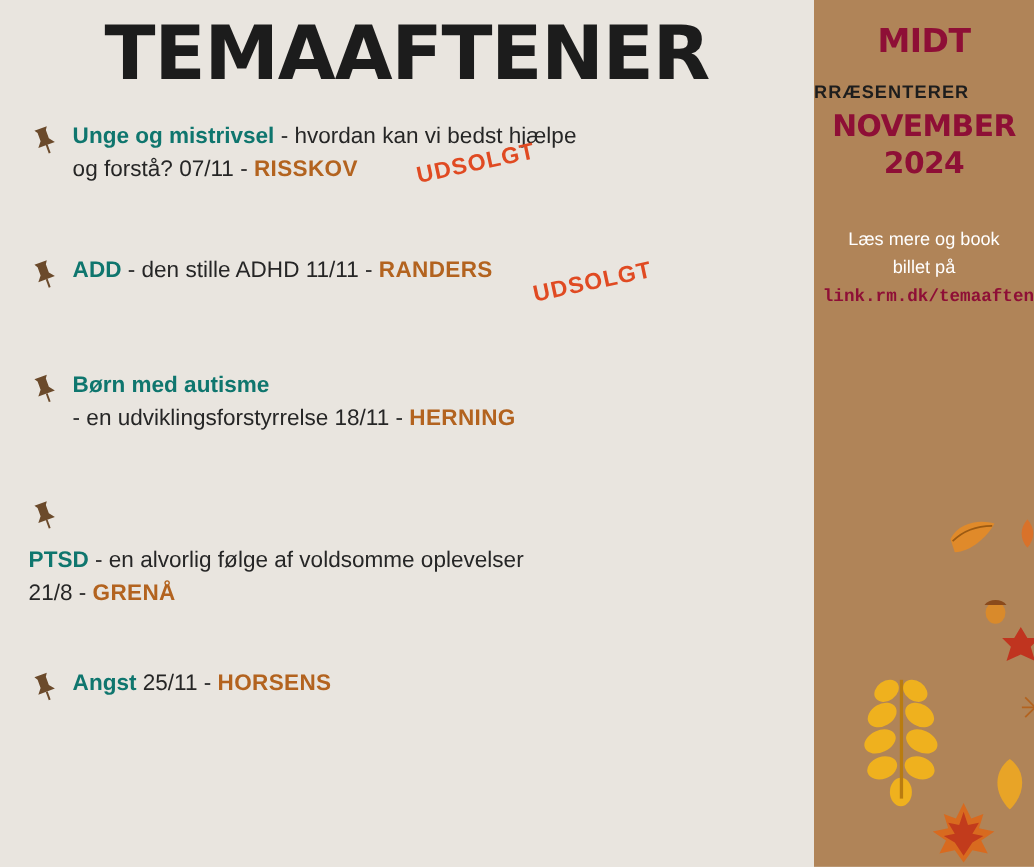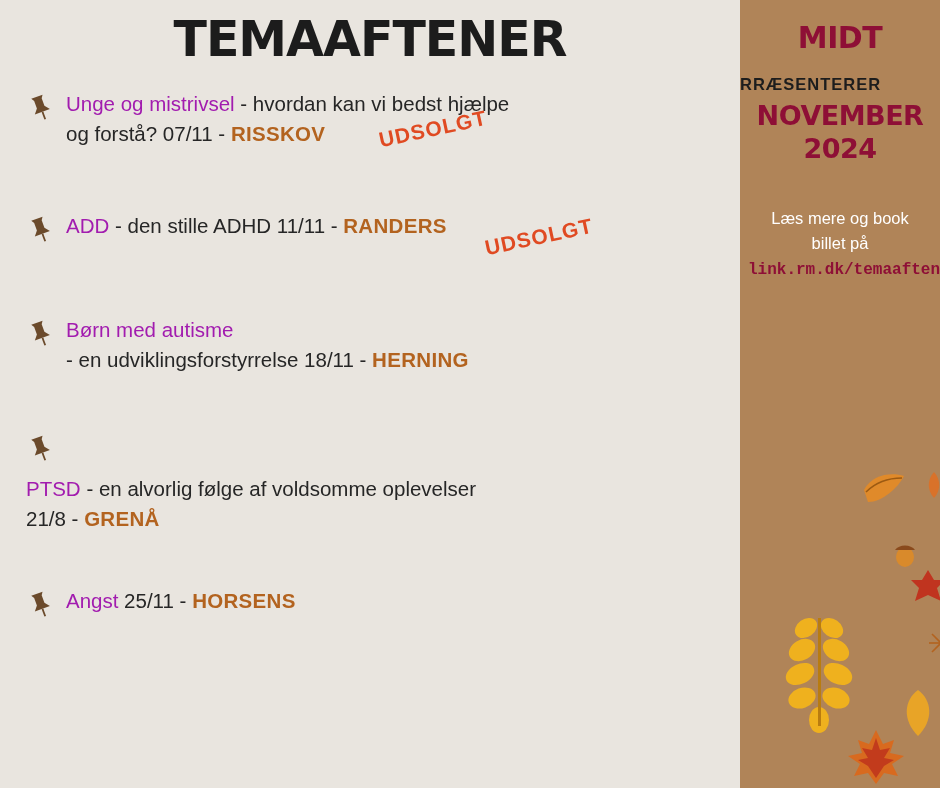--- a/index.html
+++ b/index.html
@@ -24,21 +24,21 @@
   .left {
     position: relative;
     width: 740px;
     height: 788px;
     background: #e9e5df;
     box-sizing: border-box;
   }
   .title {
     font-family: "DejaVu Sans", sans-serif;
     font-weight: bold;
-    font-size: 49px;
+    font-size: 68px;
     letter-spacing: -1px;
     color: #1c1c1c;
     text-align: center;
     padding-top: 14px;
     line-height: 1.05;
   }
   .events {
     margin-top: 24px;
     padding-left: 26px;
     padding-right: 10px;
@@ -57,22 +57,22 @@
   }
   .pin svg { display: block; }
   .event-text {
     font-family: "Liberation Sans", sans-serif;
     font-size: 20.5px;
     line-height: 1.45;
     color: #262626;
     max-width: 640px;
   }
   .event-text .bold {
-    font-weight: normal;
-    color: #a21caf;
+    font-weight: bold;
+    color: #0f766e;
   }
   .city {
     font-weight: bold;
     color: #b3631f;
     letter-spacing: 0.3px;
   }
   .sold-out {
     position: absolute;
     font-family: "Liberation Sans", sans-serif;
     font-weight: bold;

